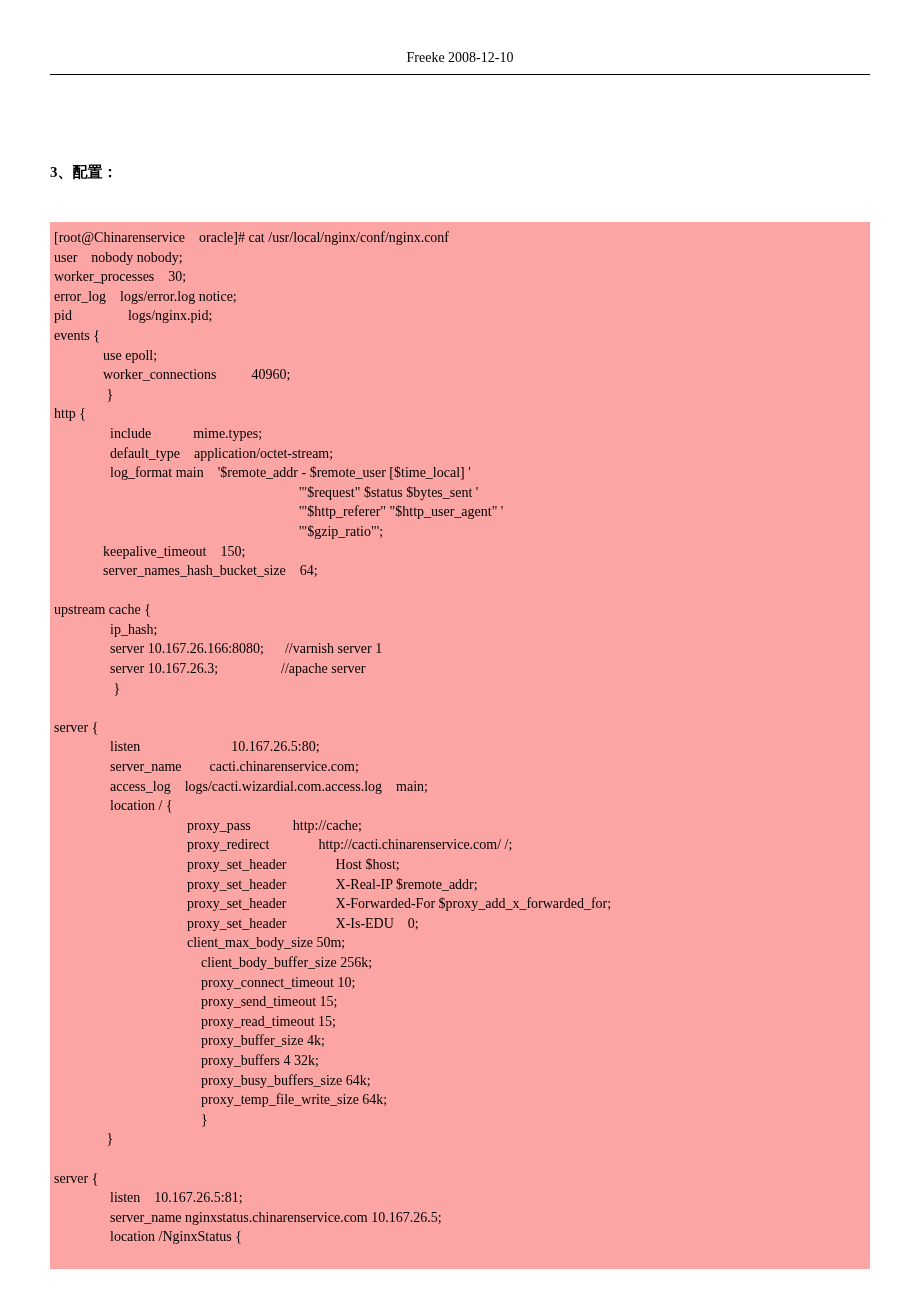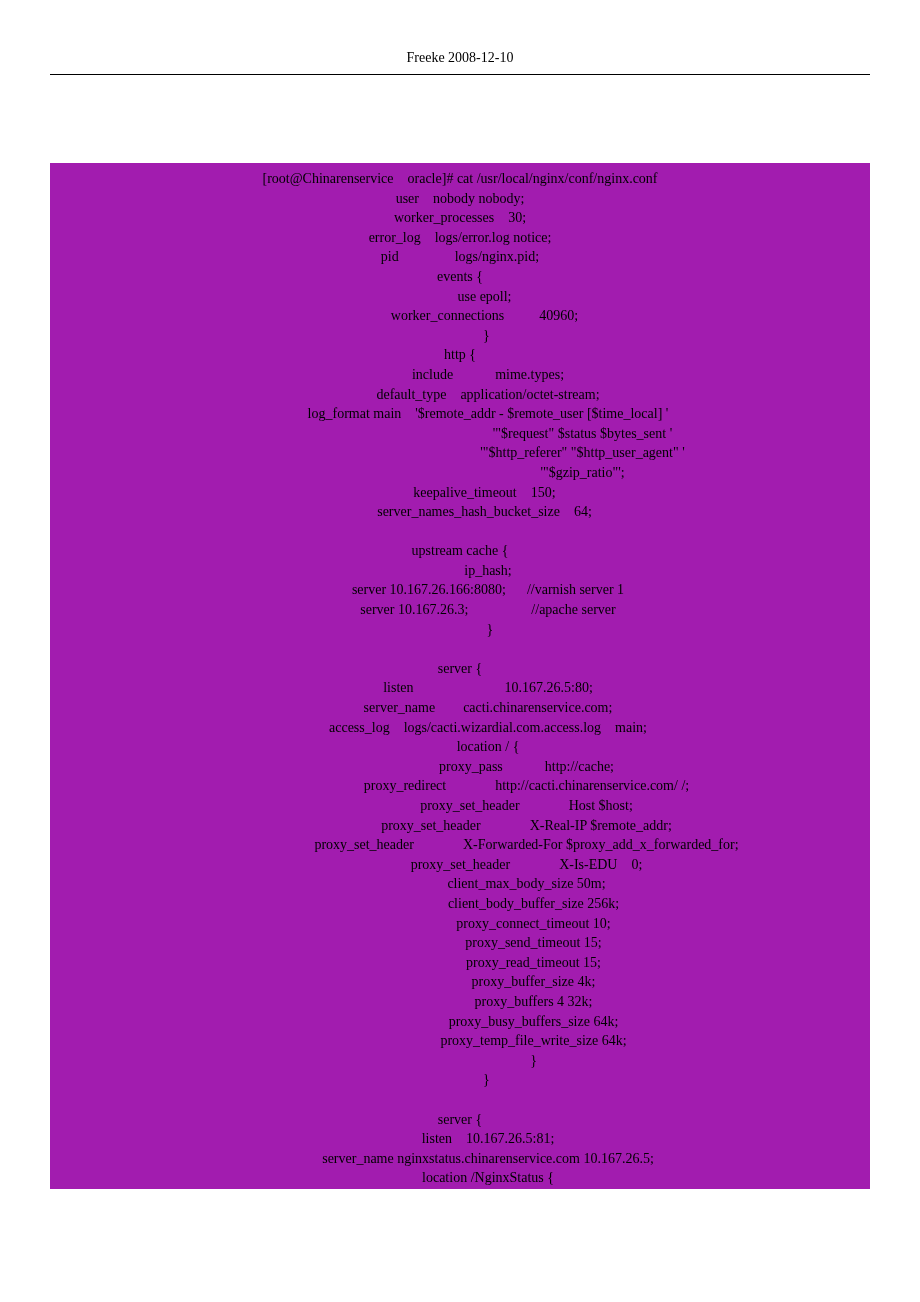--- a/index.html
+++ b/index.html
@@ -21,38 +21,40 @@
     padding-bottom: 8px;
     border-bottom: 1px solid #000;
     margin-bottom: 88px;
   }
   .section-title {
     font-weight: bold;
     font-size: 15px;
     margin-bottom: 40px;
   }
   .codeblock {
-    background: #a21caf;
-    padding: 6px 4px 1px 4px;
+    background: #fca5a5;
+    padding: 6px 4px 22px 4px;
     font-family: "Times New Roman", serif;
     font-size: 14px;
     line-height: 1.4;
     white-space: pre;
     overflow: hidden;
-    text-align: center;
   }
 </style>
 </head>
 <body>
 <div class="page">
 
   <div class="header">
     <span>Freeke 2008-12-10</span>
   </div>
 
+  <div class="section-title">
+    <span>3、配置：</span>
+  </div>
 
   <div class="codeblock"><span>[root@Chinarenservice    oracle]# cat /usr/local/nginx/conf/nginx.conf
 user    nobody nobody;
 worker_processes    30;
 error_log    logs/error.log notice;
 pid                logs/nginx.pid;
 events {
               use epoll;
               worker_connections          40960;
                }

